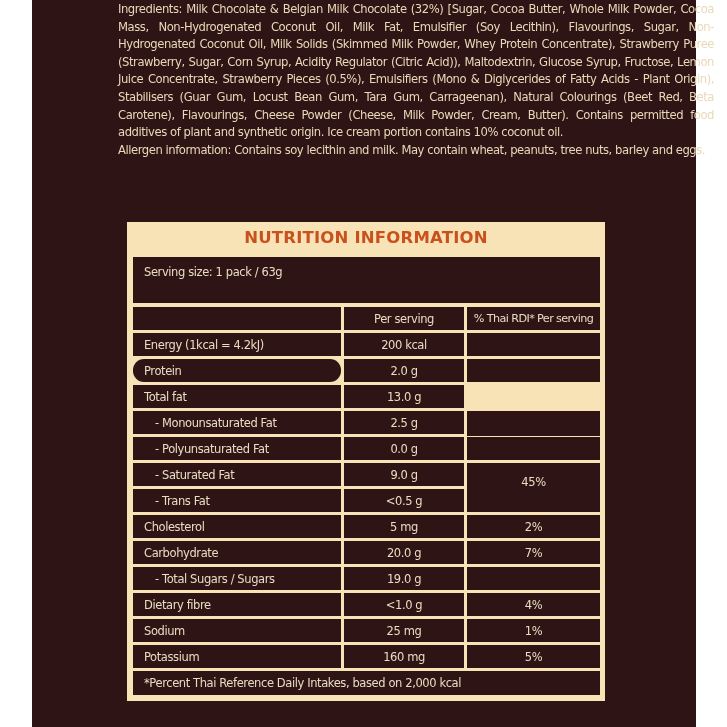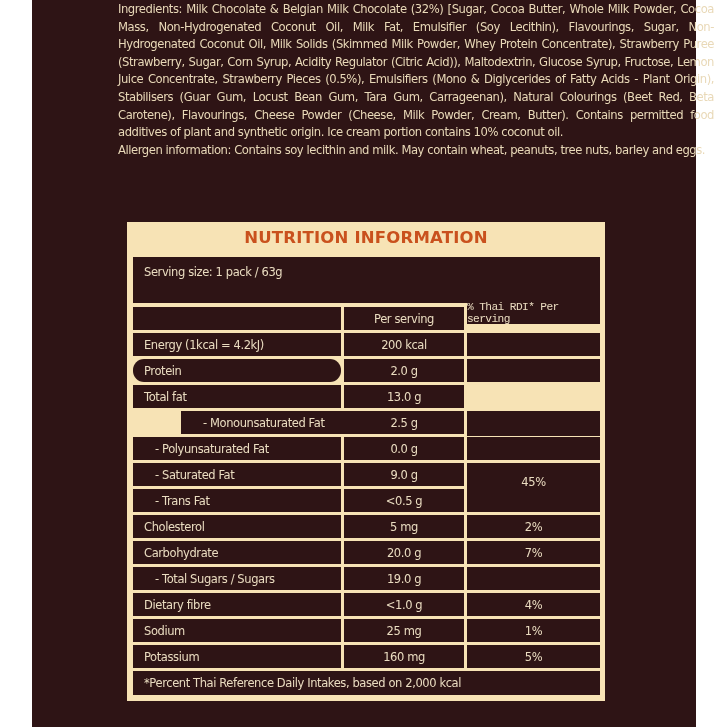--- a/index.html
+++ b/index.html
@@ -51,31 +51,31 @@
 </div>
 
 <div class="nbox">
   <div class="ntitle">NUTRITION INFORMATION</div>
   <div class="cell serving">
     <div>Serving size: 1 pack / 63g</div>
   </div>
   <div id="rows">
       <div class="cell c1" style="top: 85px; height: 23px;"></div>
       <div class="cell c2" style="top: 85px; height: 23px;">Per serving</div>
-      <div class="cell c3 hdr" style="top: 79px; height: 23px; font-family: Liberation Mono, monospace;">% Thai RDI* Per serving</div>
+      <div class="cell c3 hdr" style="top: 85px; height: 23px;">% Thai RDI* Per serving</div>
       <div class="cell c1" style="top: 111px; height: 23px;">Energy (1kcal = 4.2kJ)</div>
       <div class="cell c2" style="top: 111px; height: 23px;">200 kcal</div>
       <div class="cell c3" style="top: 111px; height: 23px;"></div>
       <div class="cell c1" style="top: 137px; height: 23px; border-radius: 11px;">Protein</div>
       <div class="cell c2" style="top: 137px; height: 23px;">2.0 g</div>
       <div class="cell c3" style="top: 137px; height: 23px;"></div>
       <div class="cell c1" style="top: 163px; height: 23px;">Total fat</div>
       <div class="cell c2" style="top: 163px; height: 23px;">13.0 g</div>
       <div class="cell c3" style="top: 163px; height: 23px; margin-top: 28px;">20%</div>
-      <div class="cell c1 indent" style="top: 189px; height: 23px; margin-left: 48px;">- Monounsaturated Fat</div>
+      <div class="cell c1 indent" style="top: 189px; height: 23px;">- Monounsaturated Fat</div>
       <div class="cell c2" style="top: 189px; height: 23px;">2.5 g</div>
       <div class="cell c3" style="top: 189px; height: 23px;"></div>
       <div class="cell c1 indent" style="top: 215px; height: 23px;">- Polyunsaturated Fat</div>
       <div class="cell c2" style="top: 215px; height: 23px;">0.0 g</div>
       <div class="cell c3" style="top: 215px; height: 23px;"></div>
       <div class="cell c1 indent" style="top: 241px; height: 23px; text-align: center;">- Saturated Fat</div>
       <div class="cell c2" style="top: 241px; height: 23px;">9.0 g</div>
       <div class="cell c3" style="top: 241px; height: 37px;">45%</div>
       <div class="cell c1 indent" style="top: 267px; height: 23px;">- Trans Fat</div>
       <div class="cell c2" style="top: 267px; height: 23px;">&lt;0.5 g</div>

